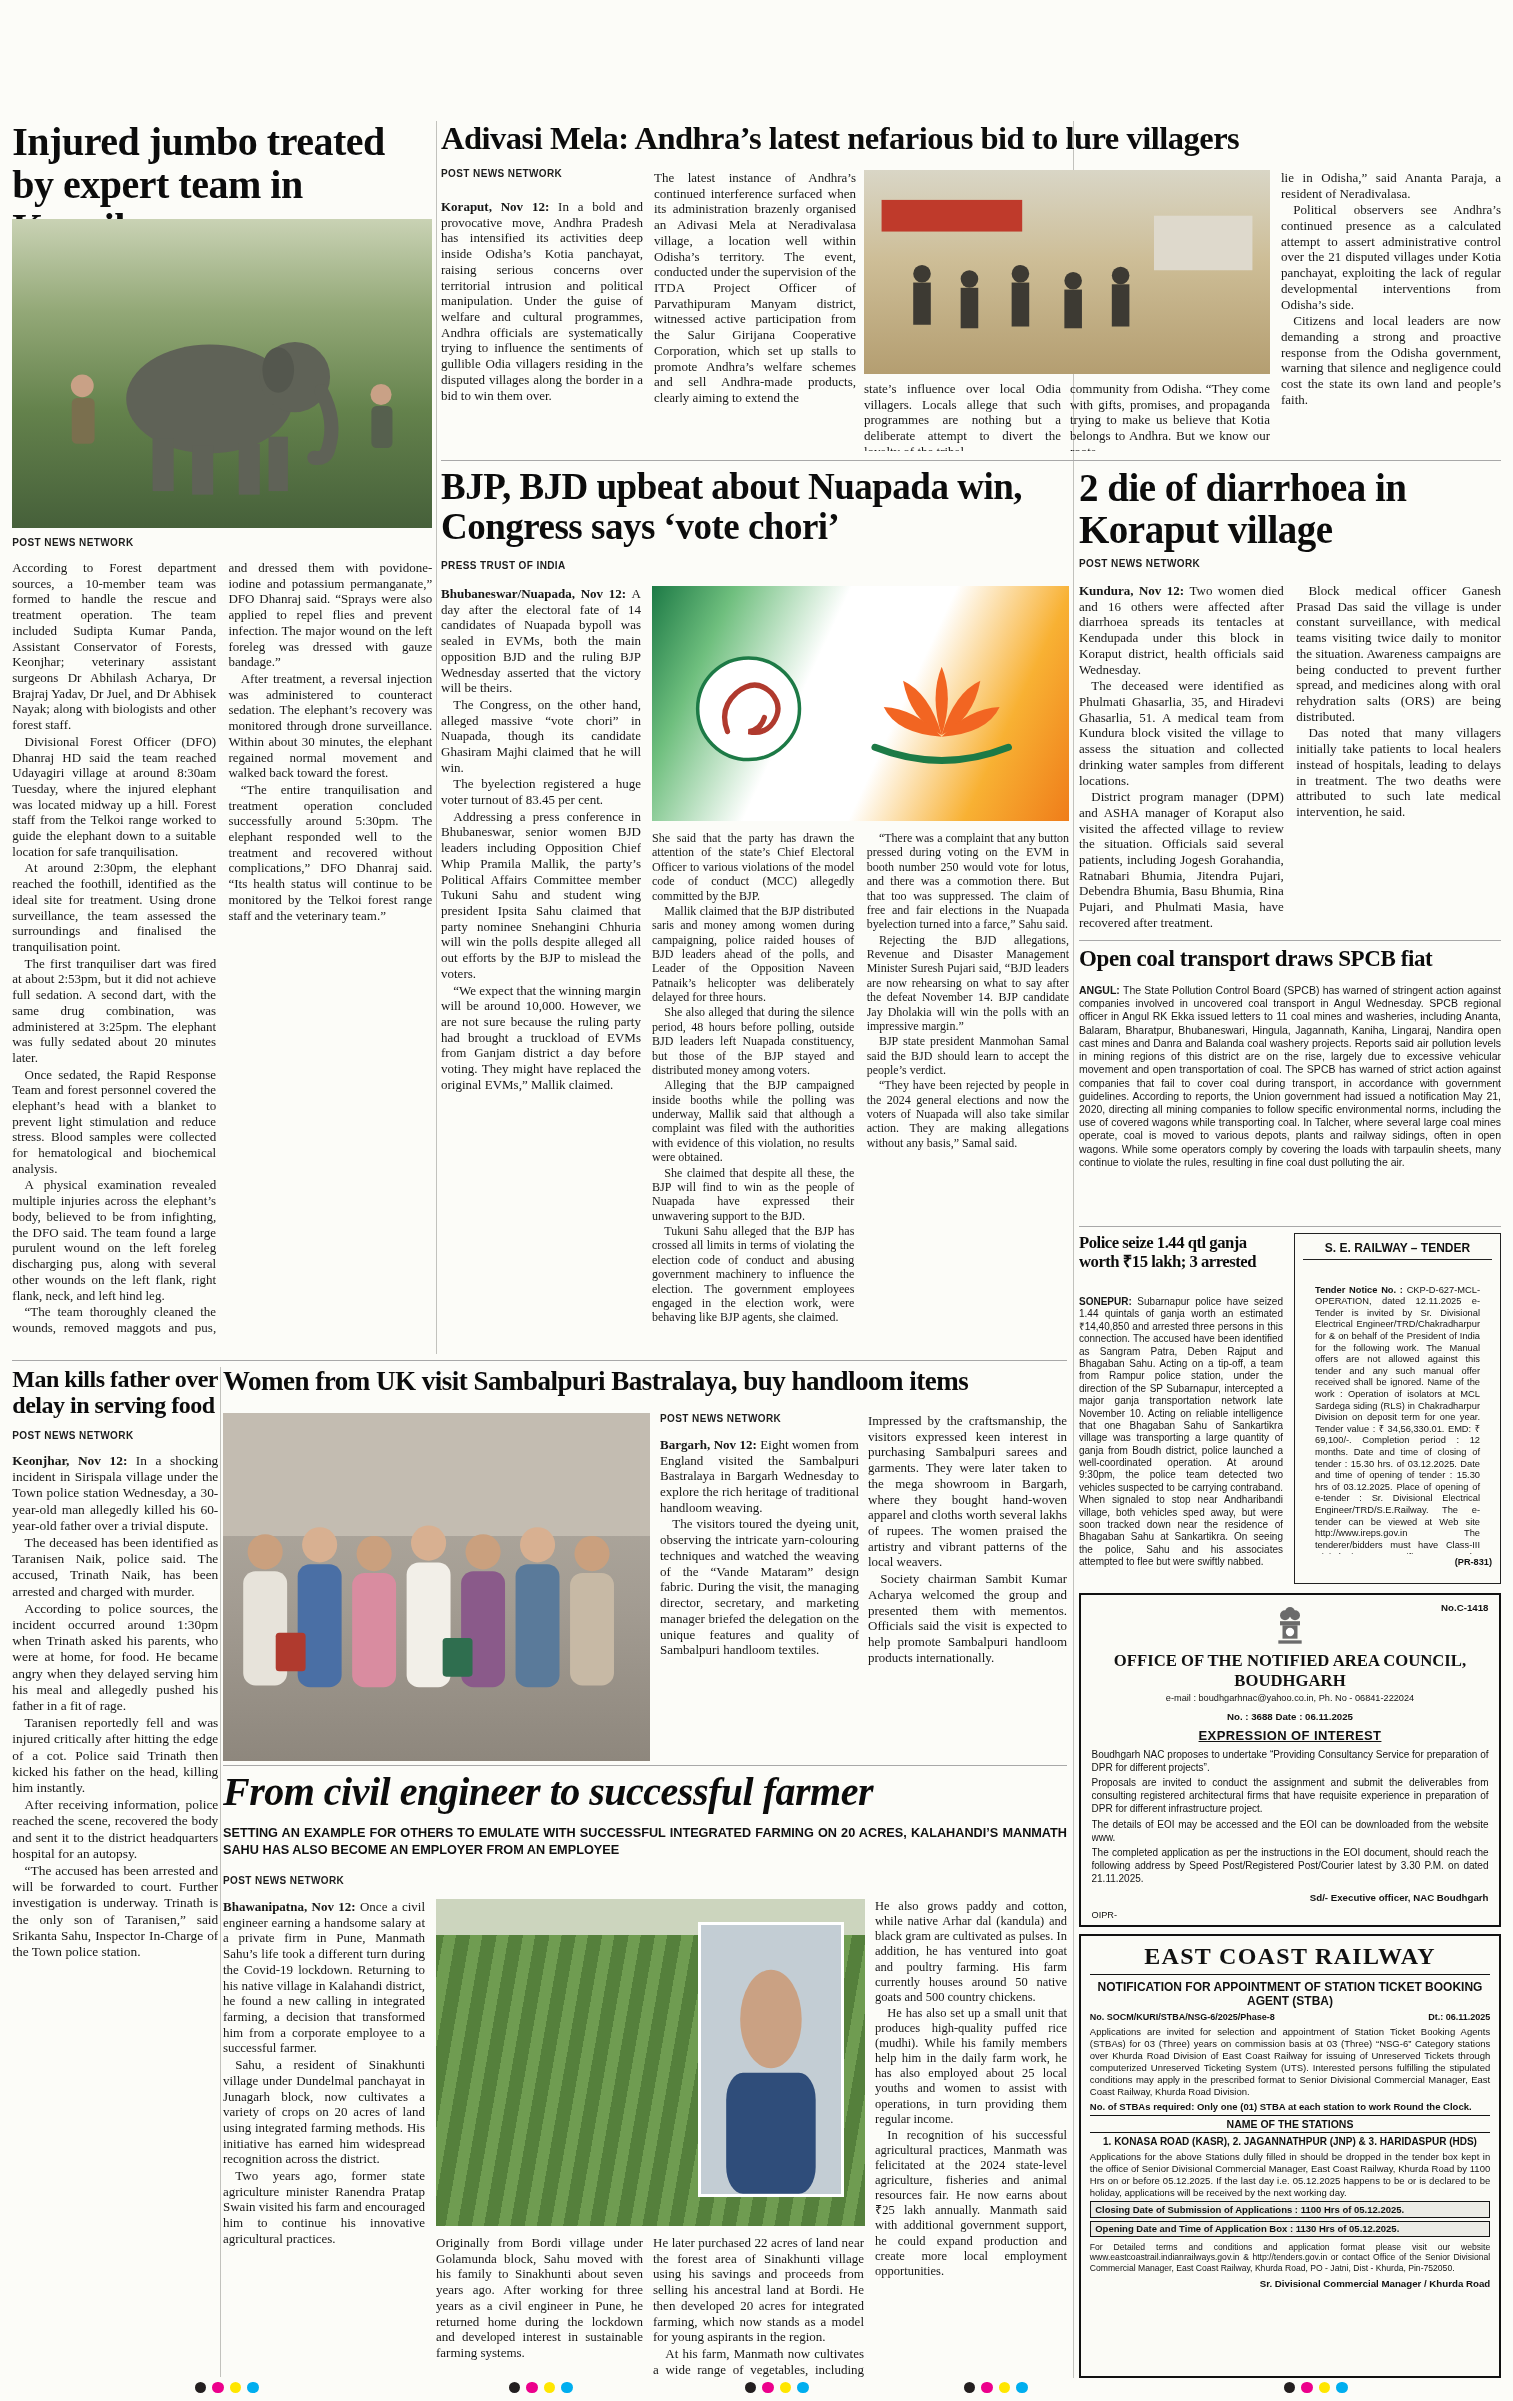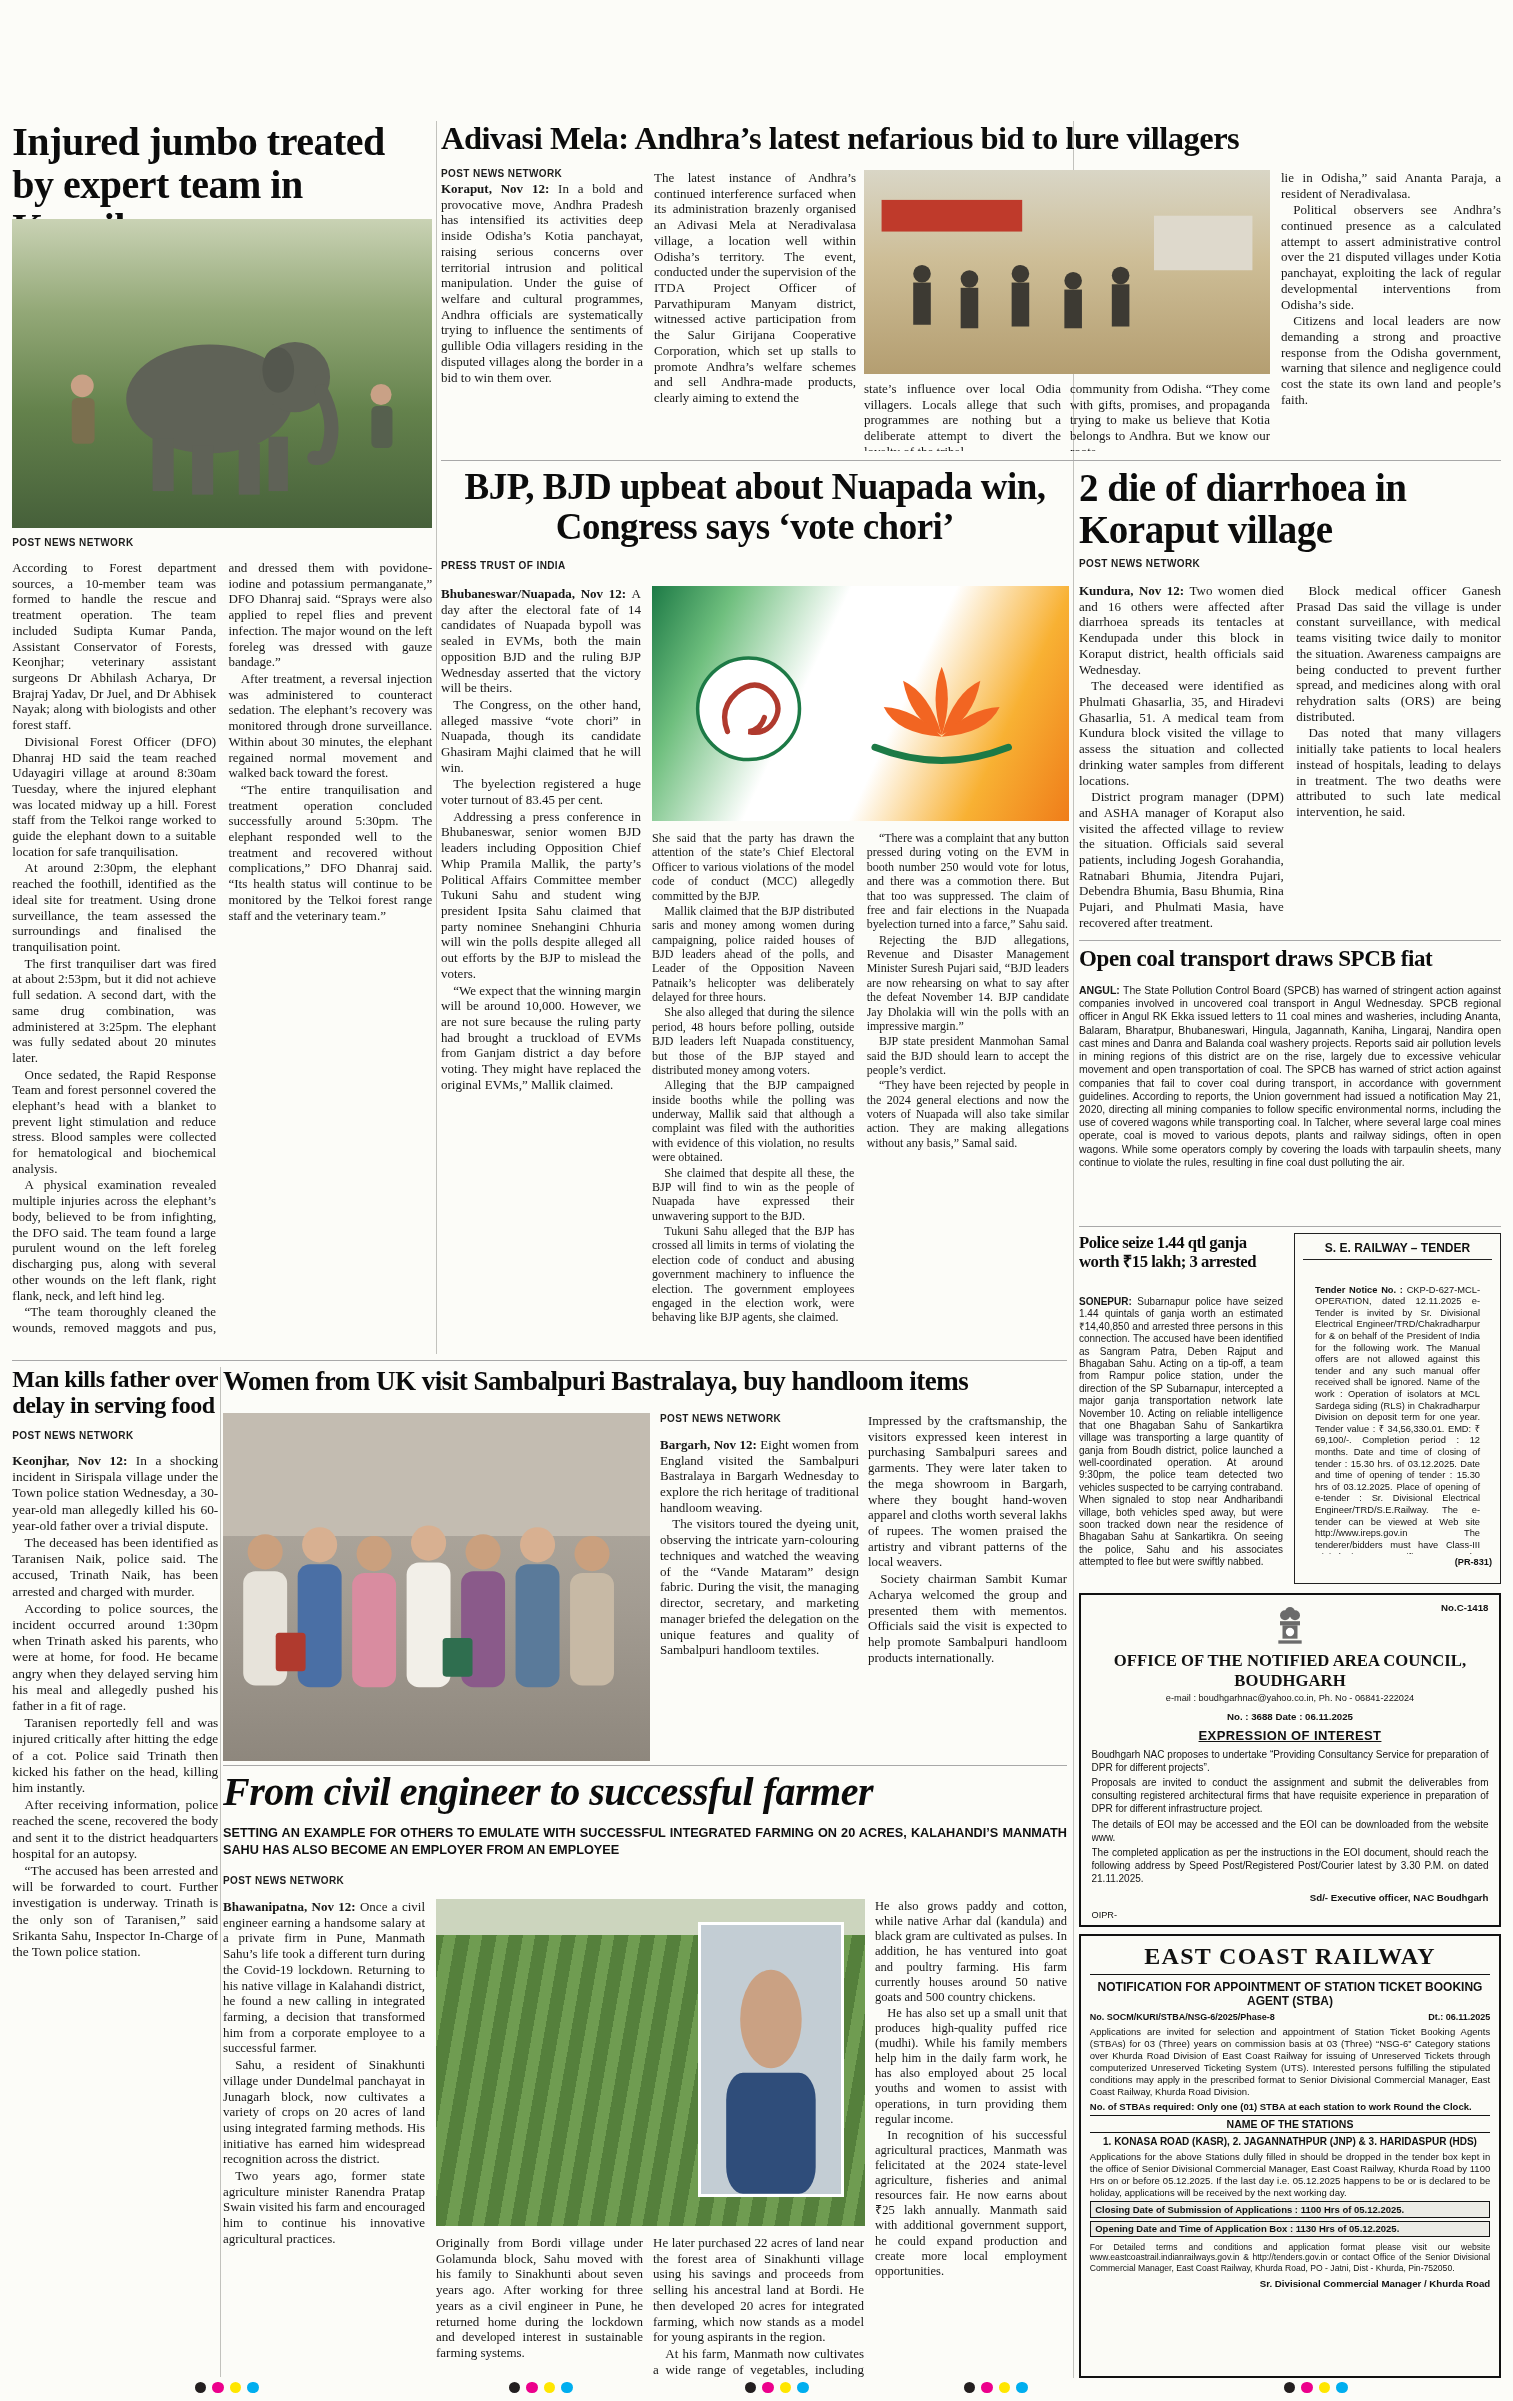--- a/index.html
+++ b/index.html
@@ -22,21 +22,21 @@
   .section-name{font-family:"Liberation Serif",serif;font-size:56px;color:var(--teal);letter-spacing:1.8px;line-height:1;}
   .page-badge{width:51px;height:51px;border-radius:50%;background:var(--magenta);color:#fff;
     font-family:"Liberation Sans",sans-serif;font-weight:bold;font-size:23px;line-height:51px;text-align:center;}
   .teal-rule{background:var(--teal);}
 
   
   .hl{font-weight:bold;color:#0c0c0c;line-height:1.07;letter-spacing:-0.5px;font-family:"Liberation Serif",serif;}
   .hl-jumbo{font-size:40px;}
   .hl-man{font-size:24px;}
   .hl-adivasi{font-size:32.5px;white-space:nowrap;}
-  .hl-bjp{font-size:37px;text-align:center;}
+  .hl-bjp{font-size:37px;}
   .hl-diar{font-size:39px;}
   .hl-spcb{font-size:23px;letter-spacing:-0.4px;}
   .hl-ganja{font-size:16.7px;line-height:1.15;}
   .hl-women{font-size:27px;white-space:nowrap;}
   .hl-farmer{font-size:40px;font-style:italic;}
   .byline{font-family:"Liberation Sans",sans-serif;font-size:10px;font-weight:bold;letter-spacing:0.4px;color:#1c1c1c;}
   .bt{font-size:13px;line-height:1.21;text-align:justify;overflow:hidden;}
   .bt p{margin:0;}
   .bt p + p{text-indent:12.3px;margin-top:0.9px;}
   .cols2{column-count:2;column-gap:12.3px;column-fill:auto;}
@@ -155,21 +155,21 @@
         <p>According to police sources, the incident occurred around 1:30pm when Trinath asked his parents, who were at home, for food. He became angry when they delayed serving him his meal and allegedly pushed his father in a fit of rage.</p>
         <p>Taranisen reportedly fell and was injured critically after hitting the edge of a cot. Police said Trinath then kicked his father on the head, killing him instantly.</p>
         <p>After receiving information, police reached the scene, recovered the body and sent it to the district headquarters hospital for an autopsy.</p>
         <p>“The accused has been arrested and will be forwarded to court. Further investigation is underway. Trinath is the only son of Taranisen,” said Srikanta Sahu, Inspector In-Charge of the Town police station.</p>
       </div>
   </section>
 
   <section class="abs" style="left:441px;top:121px;width:1060px;height:336px;">
     <h1 class="hl hl-adivasi" style="position:absolute;left:0;top:0;">Adivasi Mela: Andhra’s latest nefarious bid to lure villagers</h1>
     <div class="byline" style="position:absolute;left:0;top:47px;">POST NEWS NETWORK</div>
-    <div class="bt" style="position:absolute;left:0;top:60px;width:202px;height:260px;">
+    <div class="bt" style="position:absolute;left:0;top:78px;width:202px;height:260px;">
         <p><b>Koraput, Nov 12: </b>In a bold and provocative move, Andhra Pradesh has intensified its activities deep inside Odisha’s Kotia panchayat, raising serious concerns over territorial intrusion and political manipulation. Under the guise of welfare and cultural programmes, Andhra officials are systematically trying to influence the sentiments of gullible Odia villagers residing in the disputed villages along the border in a bid to win them over.</p>
       </div>
     <div class="bt" style="position:absolute;left:213px;top:49px;width:202px;height:281px;">
         <p>The latest instance of Andhra’s continued interference surfaced when its administration brazenly organised an Adivasi Mela at Neradivalasa village, a location well within Odisha’s territory. The event, conducted under the supervision of the ITDA Project Officer of Parvathipuram Manyam district, witnessed active participation from the Salur Girijana Cooperative Corporation, which set up stalls to promote Andhra’s welfare schemes and sell Andhra-made products, clearly aiming to extend the</p>
       </div>
     <div class="photo photo-adivasi" style="left:423px;top:49px;width:406px;height:204px;">
       <svg viewBox="0 0 462 232" preserveAspectRatio="none">
         <rect x="20" y="34" width="160" height="36" fill="#bf3a2b"></rect>
         <rect x="330" y="52" width="112" height="62" fill="#ded9cc"></rect>
         <g fill="#3d3a33">

